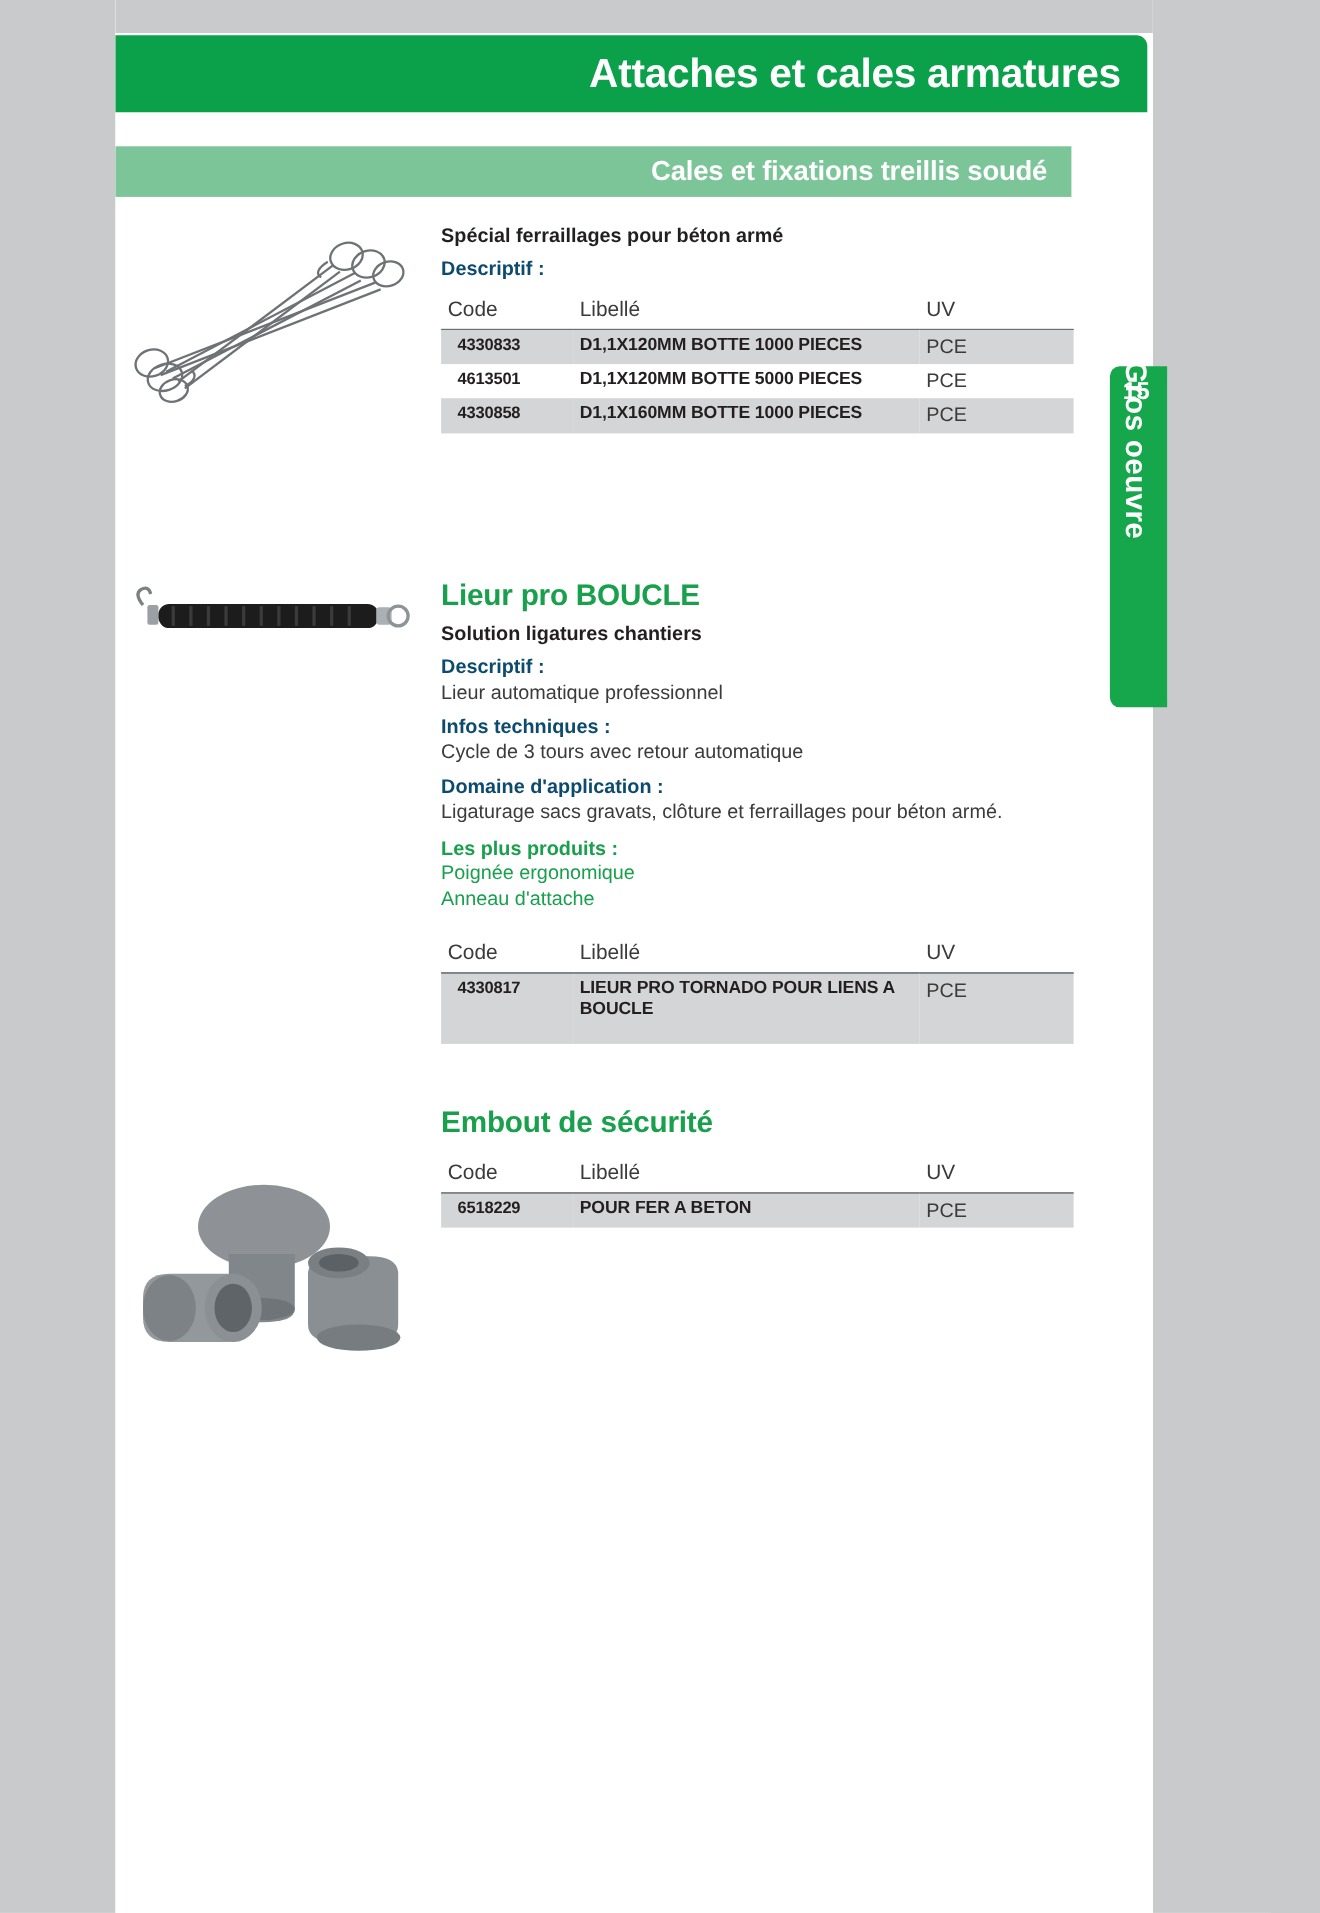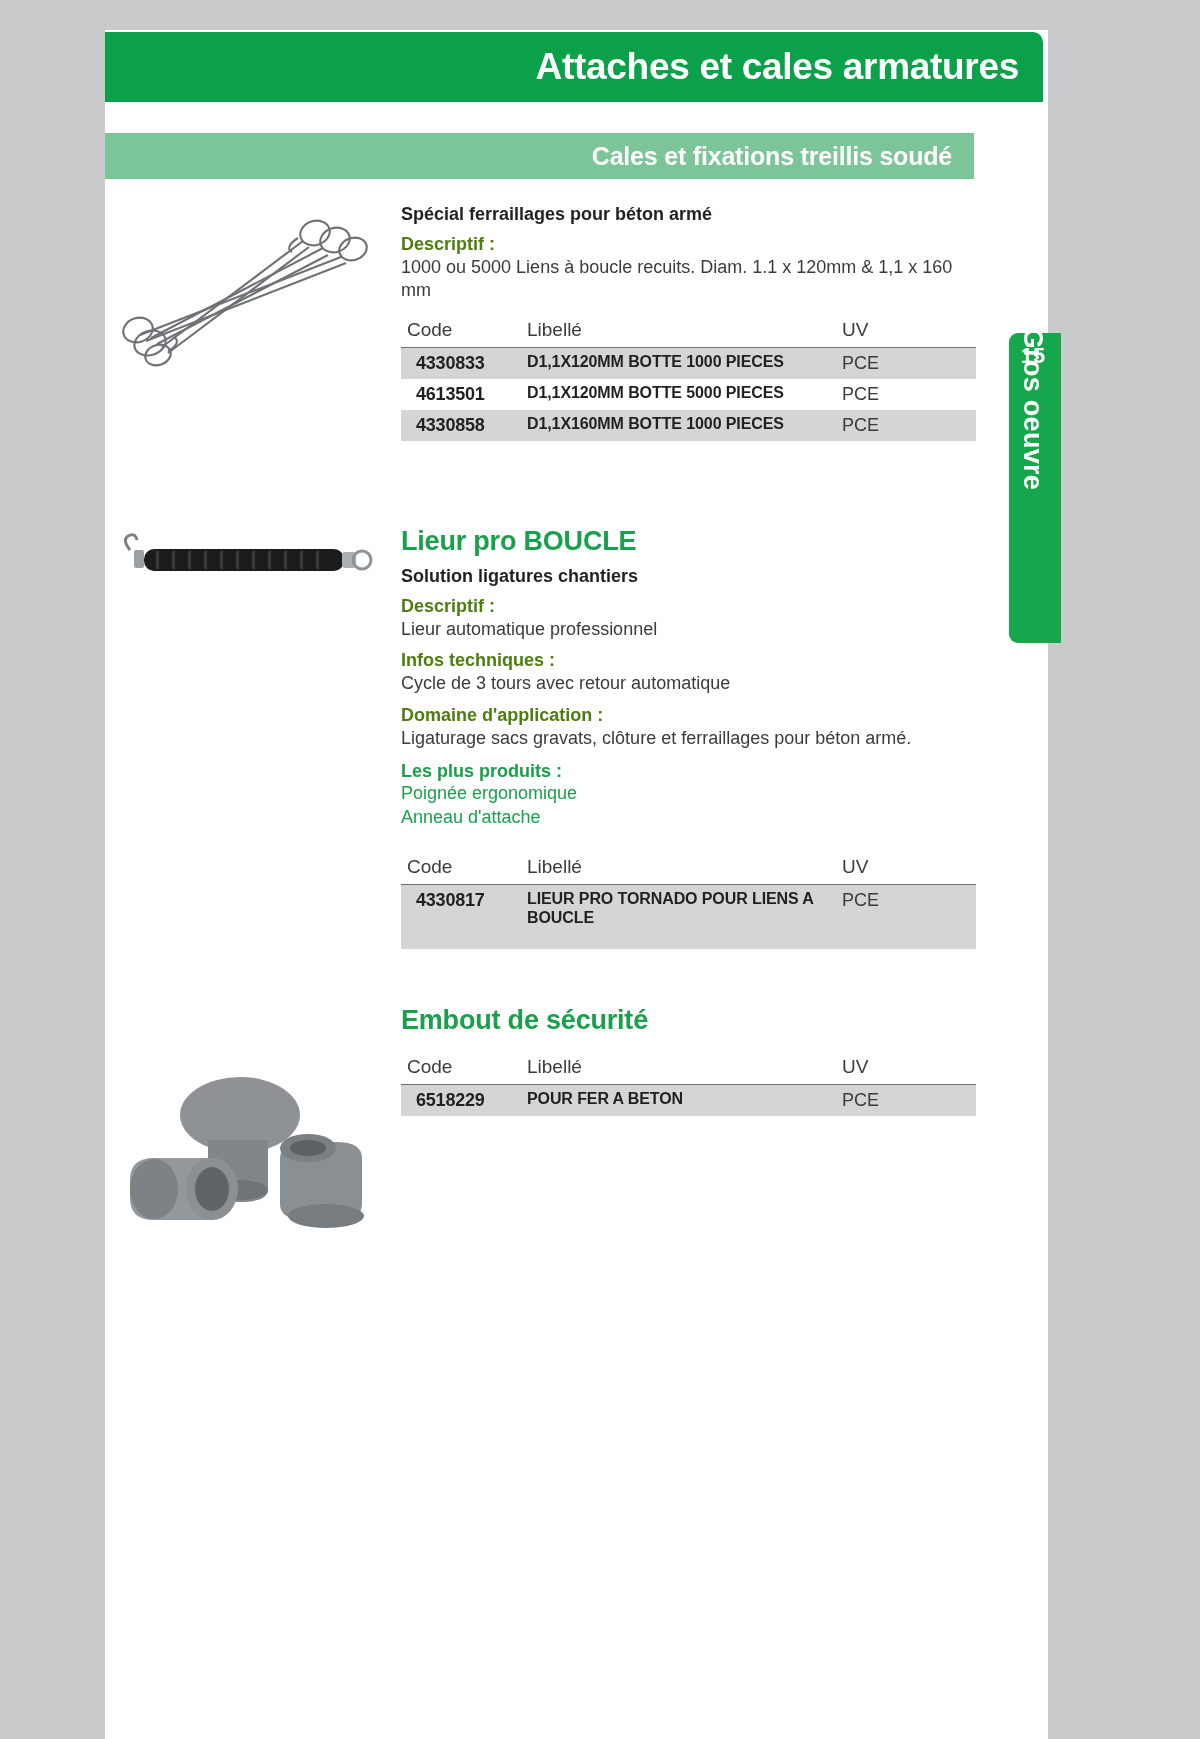--- a/index.html
+++ b/index.html
@@ -91,21 +91,21 @@
     font-weight:bold;
     letter-spacing:-0.2px;
   }
   .prod-sub{
     color:#231f20;
     font-size:18px;
     font-weight:bold;
     margin-top:9px;
   }
   .field-label{
-    color:#4d7c0f;
+    color:#0c4a6e;
     font-size:18px;
     font-weight:bold;
     margin-top:9px;
   }
   .field-text{
     color:#3b3b3b;
     font-size:18px;
     font-weight:normal;
     line-height:1.30;
     margin-top:1px;
@@ -139,21 +139,21 @@
   }
   .ptable td{
     font-size:16px;
     color:#231f20;
     padding:5px 0 5px 6px;
     vertical-align:top;
     line-height:1.18;
   }
   .ptable td.code{
     font-weight:bold;
-    font-size:18px;
+    font-size:15px;
     letter-spacing:-0.2px;
     padding-left:15px;
   }
   .ptable td.lib{
     font-weight:bold;
     font-size:16px;
     letter-spacing:-0.1px;
   }
   .ptable td.uv{
     font-weight:normal;
@@ -252,21 +252,20 @@
       <ellipse cx="196" cy="108" rx="18" ry="8" fill="#5c6165"></ellipse>
       <ellipse cx="214" cy="176" rx="38" ry="12" fill="#777c80"></ellipse>
     </svg>
   </div>
 
   <div class="content">
 
     <div class="product" style="position:absolute;left:296px;top:16px;width:585px;">
       <div class="prod-sub">Spécial ferraillages pour béton armé</div>
       <div class="field-label">Descriptif :</div>
-      <div class="field-text">1000 ou 5000 Liens à boucle recuits. Diam. 1.1 x 120mm &amp; 1,1 x 160 mm</div>
 
       <table class="ptable">
         <colgroup>
             <col class="c-code">
             <col class="c-lib">
             <col class="c-uv">
           </colgroup>
         <thead>
           <tr>
             <th>Code</th>

